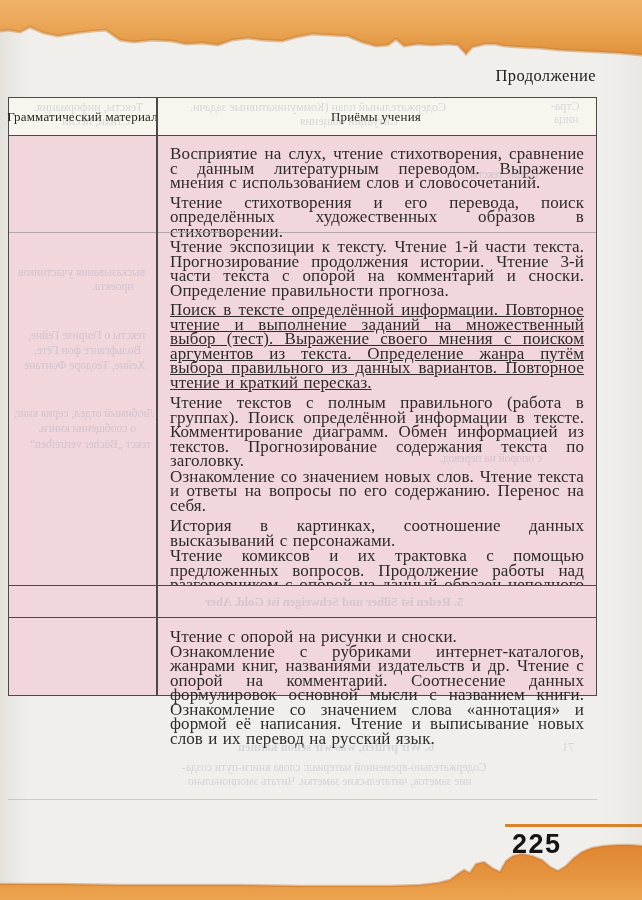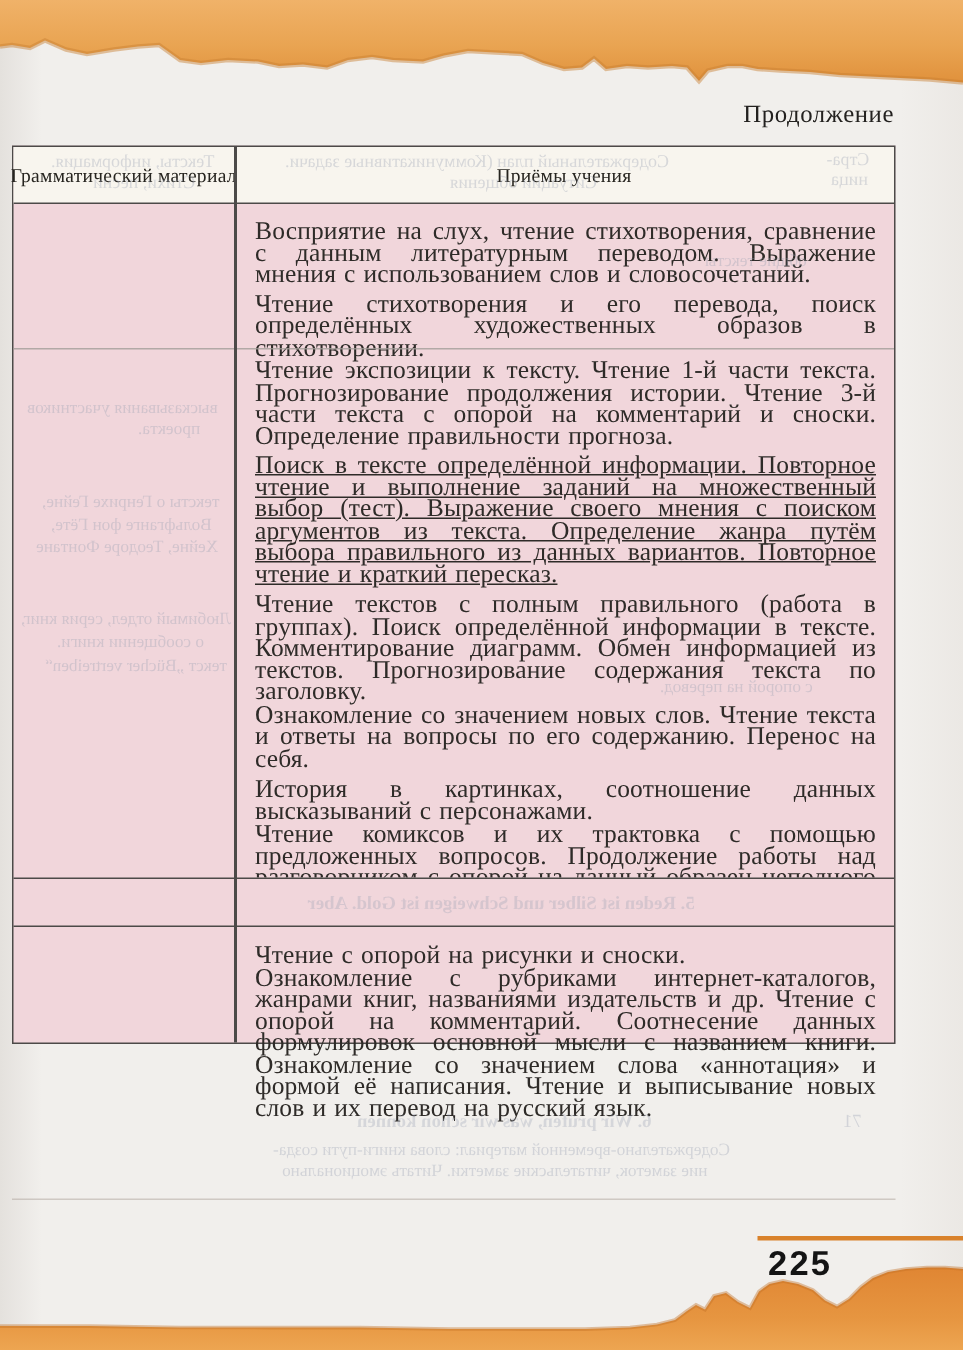--- a/index.html
+++ b/index.html
@@ -60,21 +60,21 @@
   .bleed{
     position:absolute;transform:scaleX(-1);transform-origin:center;
     color:var(--bleed);opacity:.34;white-space:nowrap;filter:blur(.4px);
     font-family:"Liberation Serif","DejaVu Serif",serif;
   }
   .bleed.bold{font-weight:bold;opacity:.30;}
   .pgnum-rule{position:absolute;left:505px;top:824px;width:137px;height:3px;background:var(--orange-deep);}
   .pgnum{
     position:absolute;left:512px;top:829px;
     font-family:"Liberation Sans","DejaVu Sans",sans-serif;
-    font-weight:bold;font-size:23px;letter-spacing:1.5px;color:#141414;
+    font-weight:bold;font-size:27px;letter-spacing:1.5px;color:#141414;
   }
   .below-table-line{position:absolute;left:8px;top:799px;width:589px;height:1px;background:#b3aaa2;opacity:.55;}
 </style>
 </head>
 <body>
 
 <div class="page">
 
   <svg id="torn-top" class="torn" viewBox="0 0 642 58" preserveAspectRatio="none" aria-hidden="true">
     <defs>

